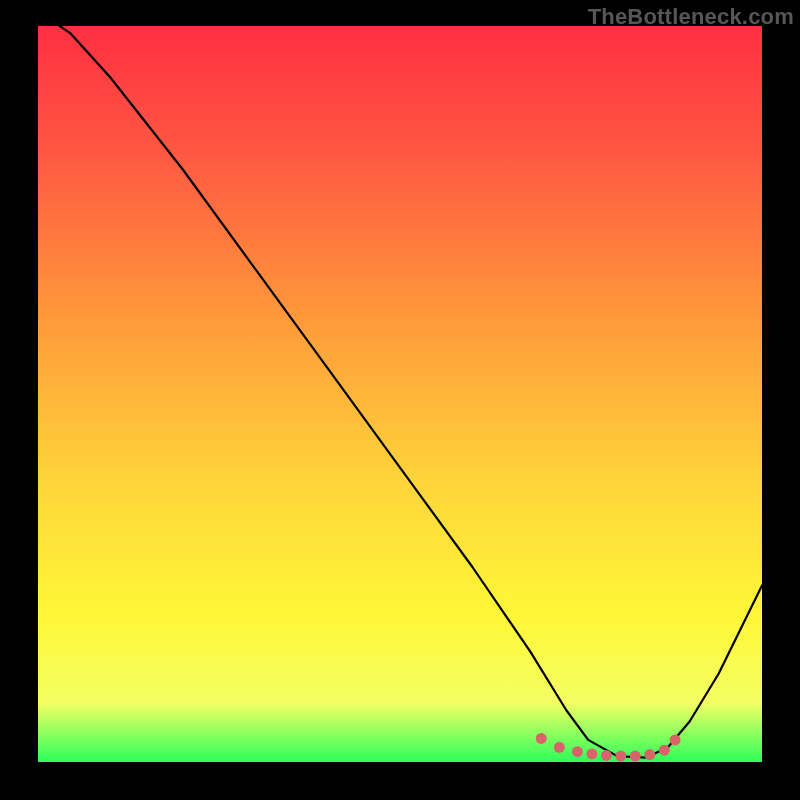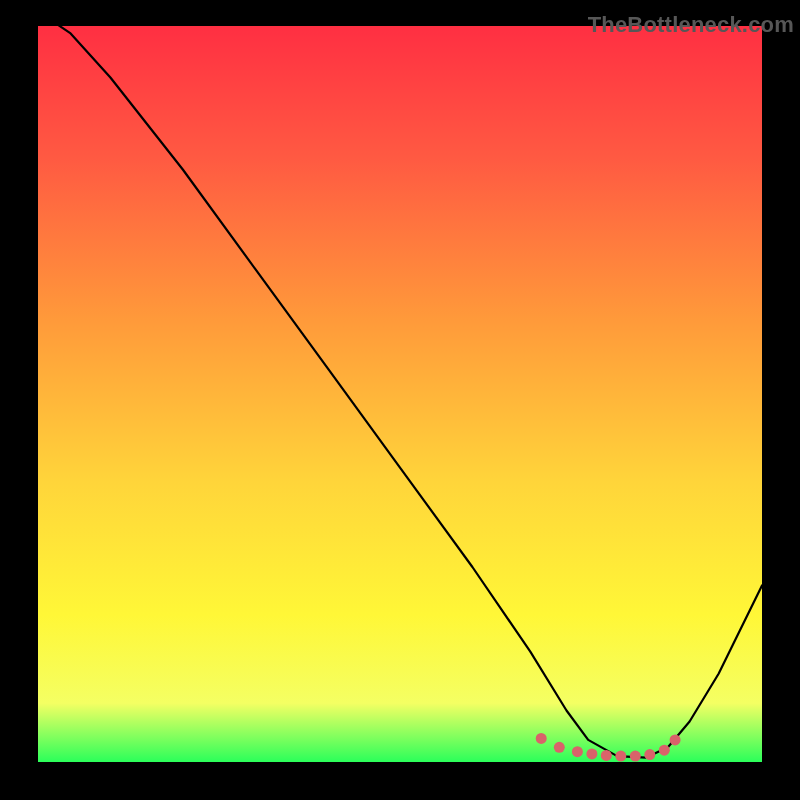--- a/index.html
+++ b/index.html
@@ -16,21 +16,21 @@
     height: 800px;
   }
   svg {
     display: block;
     position: absolute;
     top: 0;
     left: 0;
   }
   .watermark {
     position: absolute;
-    top: 12px;
+    top: 4px;
     right: 6px;
     font-family: Arial, Helvetica, sans-serif;
     font-size: 22px;
     font-weight: bold;
     color: #575757;
     letter-spacing: 0.2px;
   }
 </style>
 </head>
 <body>

